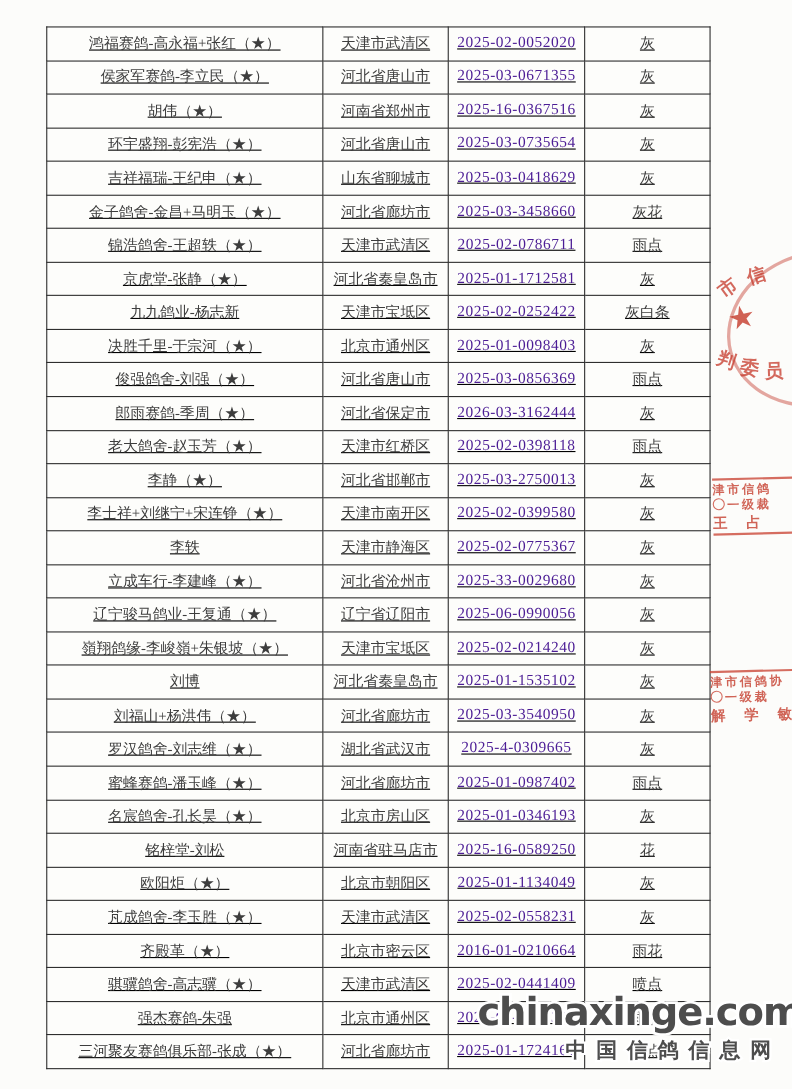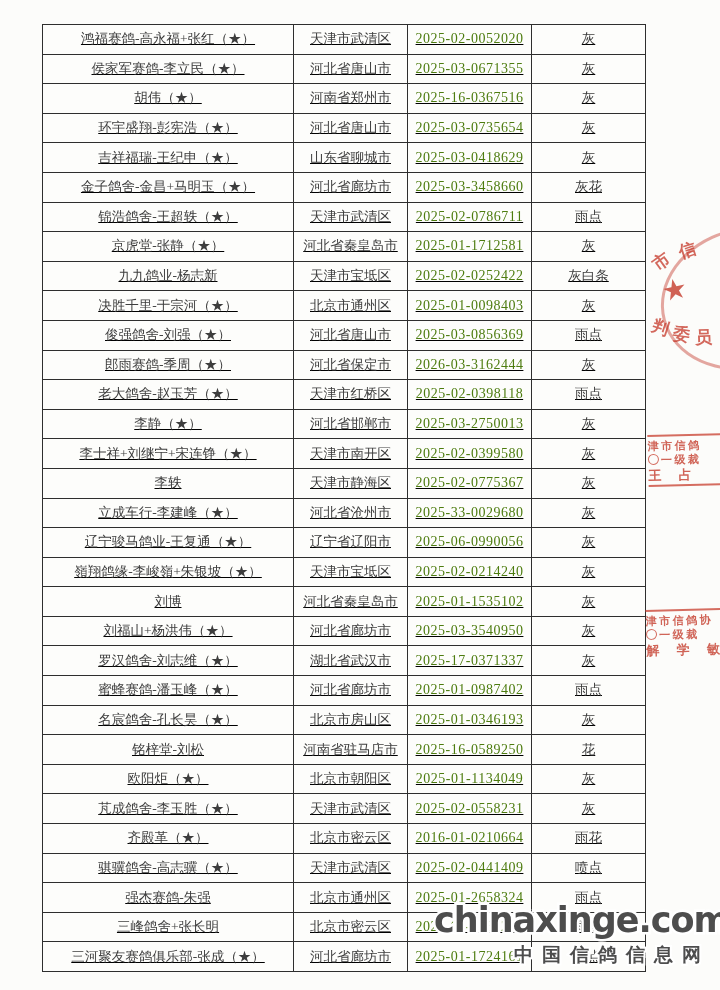--- a/index.html
+++ b/index.html
@@ -15,21 +15,21 @@
     background:#fdfdfb;
     text-decoration:underline;
   }
   .reg-table td{
     border:1.6px solid #2e2e2e;
     text-align:center;vertical-align:middle;
     color:#3d3d3d;font-size:13.5px;
     padding:0 2px;overflow:hidden;white-space:nowrap;
   }
   .reg-table td:nth-child(3){
-    font-size:14px;letter-spacing:.5px;color:#4d7c0f;
+    font-size:14px;letter-spacing:.5px;color:#4c1d95;
   }
   
   .stamp-round{position:absolute;left:640px;top:226px;width:80px;height:150px;}
   .stamp-ellipse{
     position:absolute;left:20px;top:2px;width:165px;height:135px;
     border:3px solid rgba(198,62,48,.45);border-radius:50%;
     transform:rotate(-15deg);
   }
   .arc-chars span{
     position:absolute;display:block;
@@ -204,21 +204,21 @@
       </tr>
       <tr>
         <td>刘福山+杨洪伟（★）</td>
         <td>河北省廊坊市</td>
         <td>2025-03-3540950</td>
         <td>灰</td>
       </tr>
       <tr>
         <td>罗汉鸽舍-刘志维（★）</td>
         <td>湖北省武汉市</td>
-        <td>2025-17-0371337</td>
+        <td>2025-4-0309665</td>
         <td>灰</td>
       </tr>
       <tr>
         <td>蜜蜂赛鸽-潘玉峰（★）</td>
         <td>河北省廊坊市</td>
         <td>2025-01-0987402</td>
         <td>雨点</td>
       </tr>
       <tr>
         <td>名宸鸽舍-孔长昊（★）</td>
@@ -253,26 +253,20 @@
       <tr>
         <td>骐骥鸽舍-高志骥（★）</td>
         <td>天津市武清区</td>
         <td>2025-02-0441409</td>
         <td>喷点</td>
       </tr>
       <tr>
         <td>强杰赛鸽-朱强</td>
         <td>北京市通州区</td>
         <td>2025-01-2658324</td>
-        <td>雨点</td>
-      </tr>
-      <tr>
-        <td>三峰鸽舍+张长明</td>
-        <td>北京市密云区</td>
-        <td>2025-01-1655233</td>
         <td>雨点</td>
       </tr>
       <tr>
         <td>三河聚友赛鸽俱乐部-张成（★）</td>
         <td>河北省廊坊市</td>
         <td>2025-01-1724161</td>
         <td>雨点</td>
       </tr>
     </tbody>
 </table>

